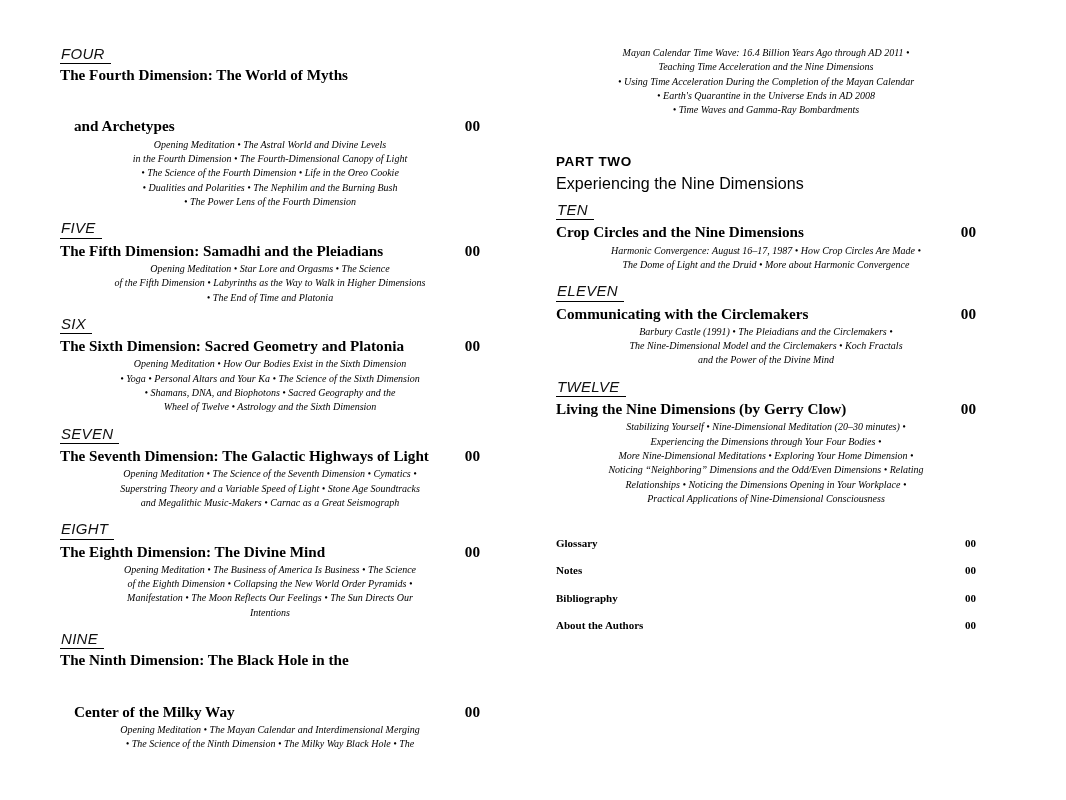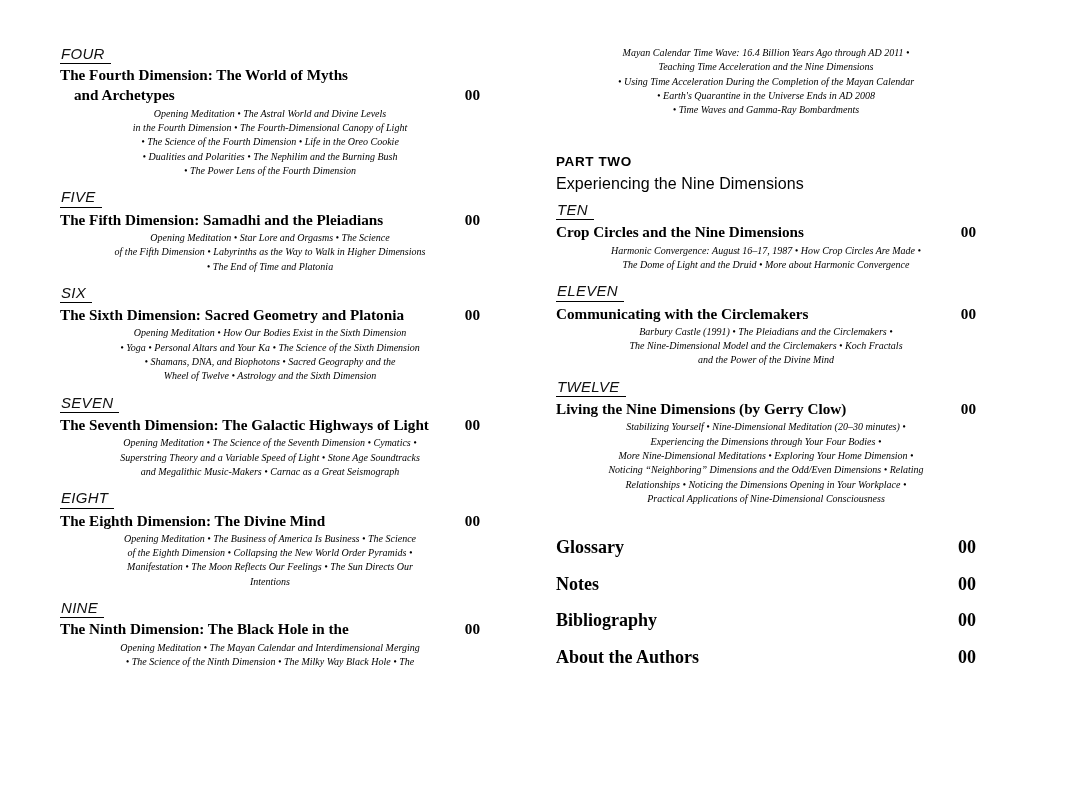--- a/index.html
+++ b/index.html
@@ -76,21 +76,21 @@
     font-weight: bold;
     font-size: 15.2px;
     line-height: 1.33;
   }
   .entry-block .title-multi {
     font-weight: bold;
     font-size: 15.2px;
     line-height: 1.33;
     padding-right: 40px;
   }
-  .entry-block .title-multi .cont { display: block; padding-left: 14px; }
+  .entry-block .title-multi .cont { display: block; padding-left: 14px; margin-top: 31px; }
 
   
   .desc {
     font-style: italic;
     font-size: 10px;
     line-height: 1.435;
     text-align: center;
     margin: 1px 0 0 0;
     padding: 0 2px;
   }
@@ -113,21 +113,21 @@
     line-height: 1.45;
     letter-spacing: 0.1px;
   }
 
   
   .backmatter { margin-top: 30px; }
   .bm-row {
     display: flex;
     align-items: baseline;
     font-weight: bold;
-    font-size: 18px;
+    font-size: 11px;
     line-height: 1.33;
     margin-bottom: 12.5px;
   }
   .bm-row .bm-label { flex: 1 1 auto; }
   .bm-row .bm-page { flex: 0 0 auto; width: 26px; text-align: right; }
 </style>
 </head>
 <body>
 
 <div class="page">
@@ -216,20 +216,21 @@
       </div>
     </div>
 
     <div>
       <div class="chap-num-wrap">
         <span class="chap-num">NINE</span>
       </div>
       <div class="entry-block">
         <div class="title-multi">
           <span>The Ninth Dimension: The Black Hole in the</span>
+          <span class="cont">Center of the Milky Way</span>
         </div>
         <div class="pageno-abs">00</div>
       </div>
       <div class="desc">
         <div>Opening Meditation • The Mayan Calendar and Interdimensional Merging</div>
         <div>• The Science of the Ninth Dimension • The Milky Way Black Hole • The</div>
       </div>
     </div>
 
   </div>

